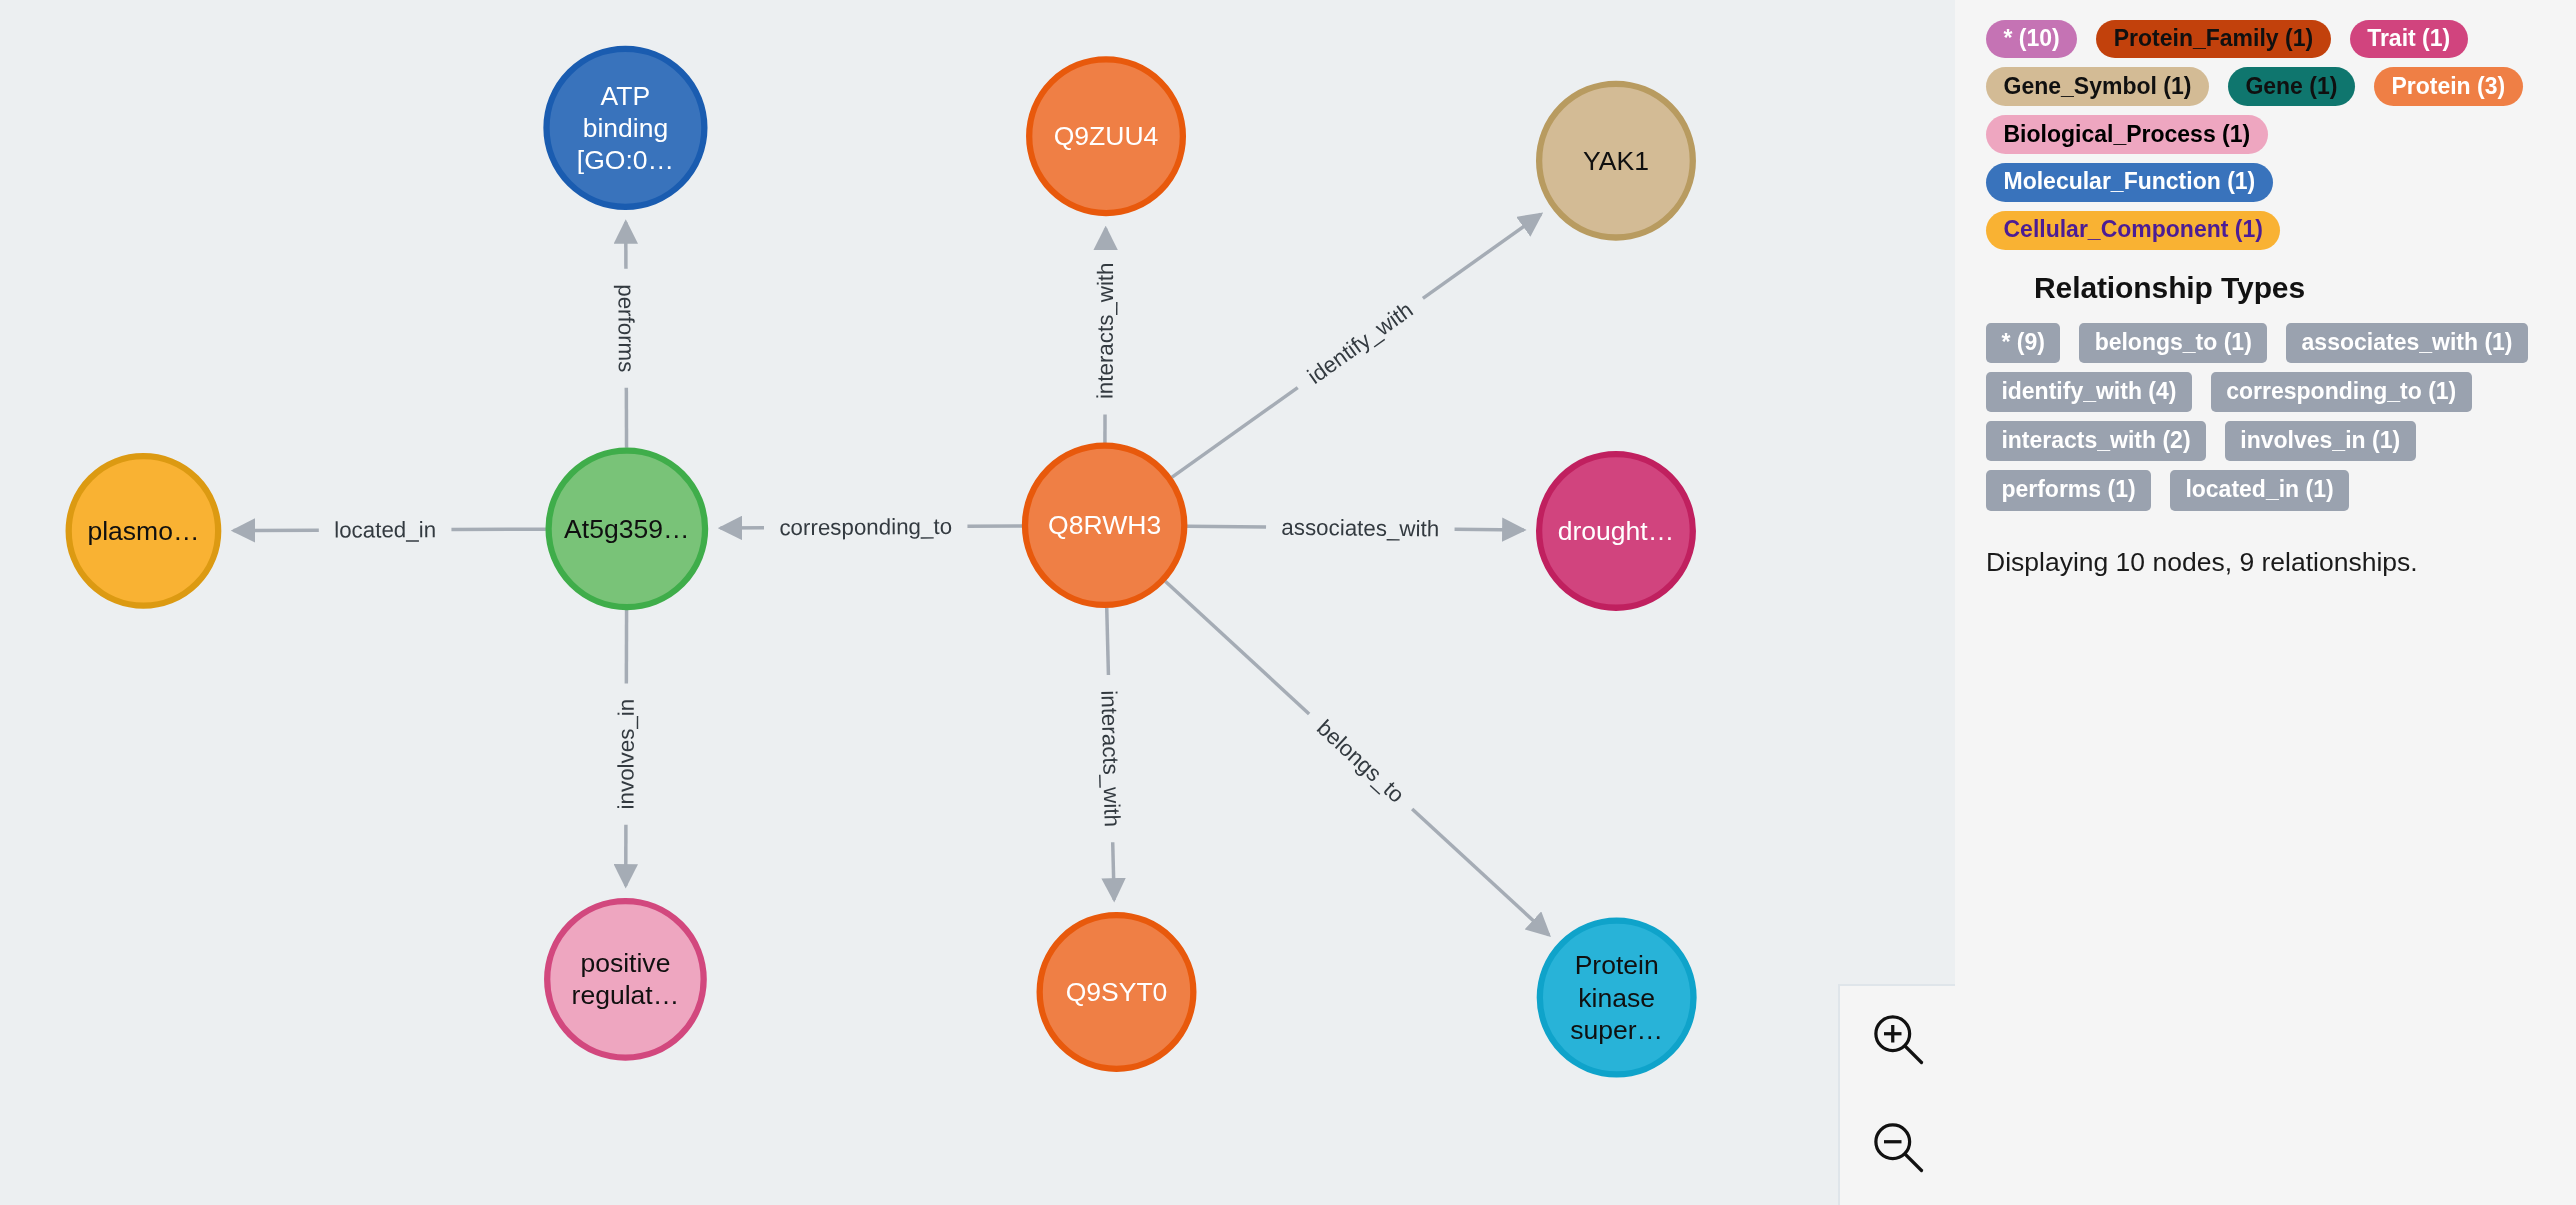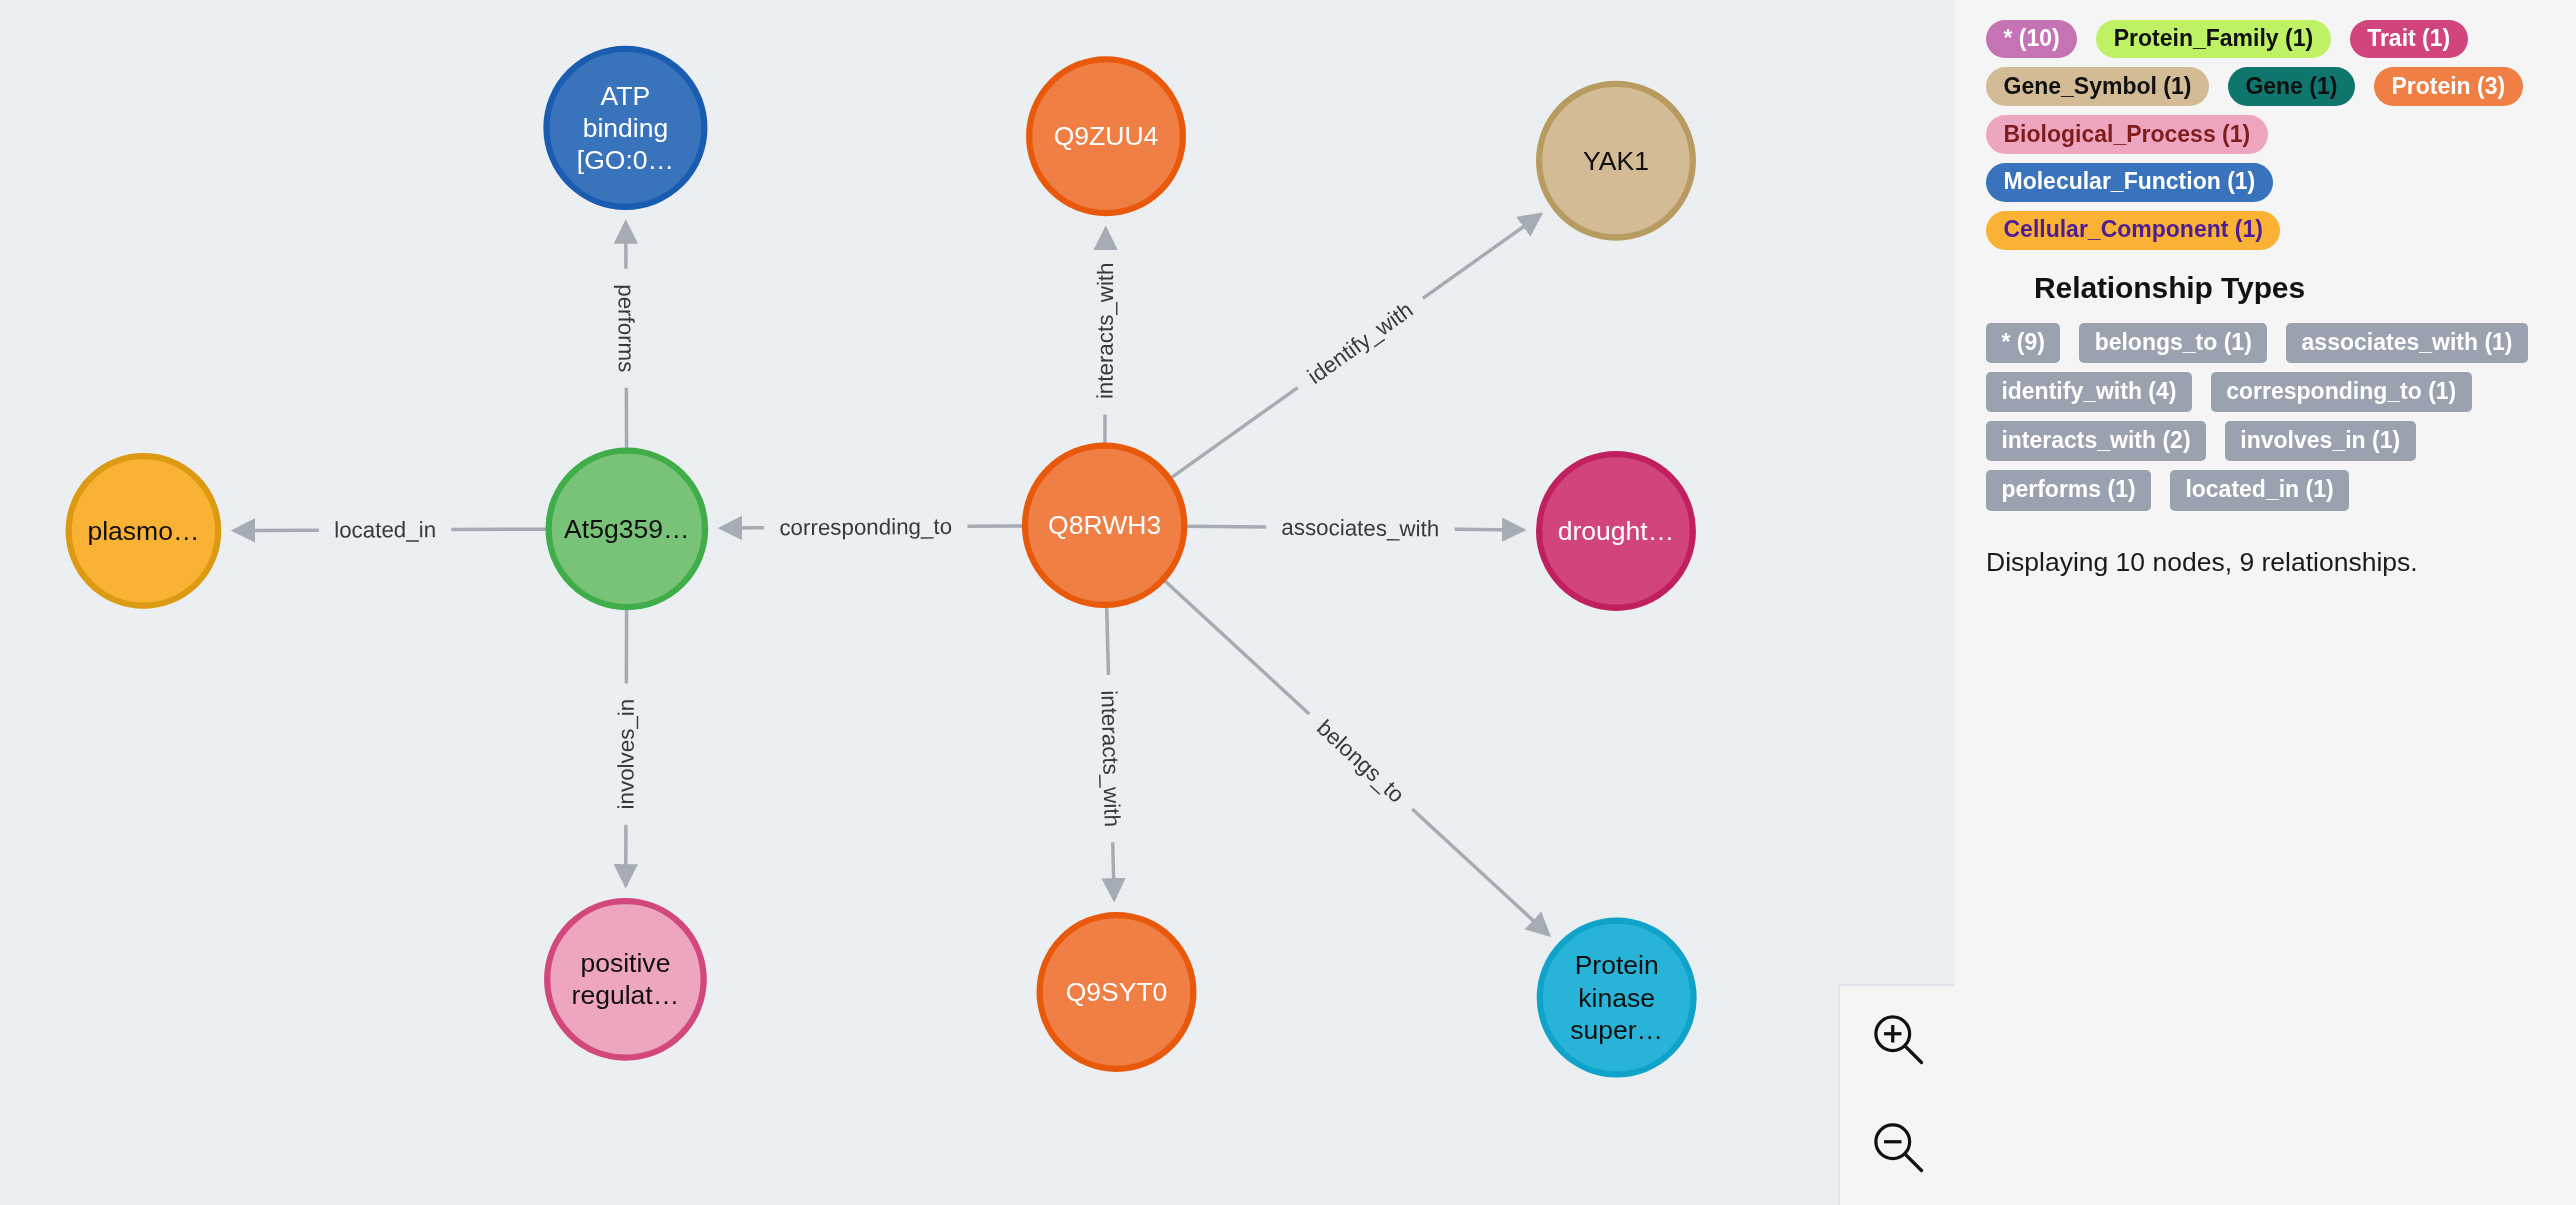--- a/index.html
+++ b/index.html
@@ -269,26 +269,26 @@
           </svg>
         </span>
       </div>
     </div>
   </div>
 
   <div id="sidebar">
 
     <div class="chip-row" id="node-label-chips">
         <div class="chip" style="background: rgb(197, 115, 180); color: rgb(255, 255, 255);">* (10)</div>
-        <div class="chip" style="background: #bef264; color: rgb(16, 16, 16);">Protein_Family (1)</div>
+        <div class="chip" style="background: #c2410c; color: rgb(16, 16, 16);">Protein_Family (1)</div>
         <div class="chip" style="background: rgb(209, 68, 126); color: rgb(255, 255, 255);">Trait (1)</div>
         <div class="chip" style="background: rgb(211, 187, 149); color: rgb(16, 16, 16);">Gene_Symbol (1)</div>
         <div class="chip" style="background: #0f766e; color: rgb(16, 16, 16);">Gene (1)</div>
         <div class="chip" style="background: rgb(239, 127, 69); color: rgb(255, 255, 255);">Protein (3)</div>
-        <div class="chip" style="background: rgb(238, 166, 192); color: #7f1d1d;">Biological_Process (1)</div>
+        <div class="chip" style="background: rgb(238, 166, 192); color: #000000;">Biological_Process (1)</div>
         <div class="chip" style="background: rgb(57, 115, 188); color: rgb(255, 255, 255);">Molecular_Function (1)</div>
         <div class="chip" style="background: rgb(249, 178, 51); color: #4c1d95;">Cellular_Component (1)</div>
       </div>
 
     <h2 class="panel-title" id="rel-title">Relationship Types</h2>
     <div class="chip-row" id="rel-type-chips">
         <div class="chip rel-chip">* (9)</div>
         <div class="chip rel-chip">belongs_to (1)</div>
         <div class="chip rel-chip">associates_with (1)</div>
         <div class="chip rel-chip">identify_with (4)</div>

